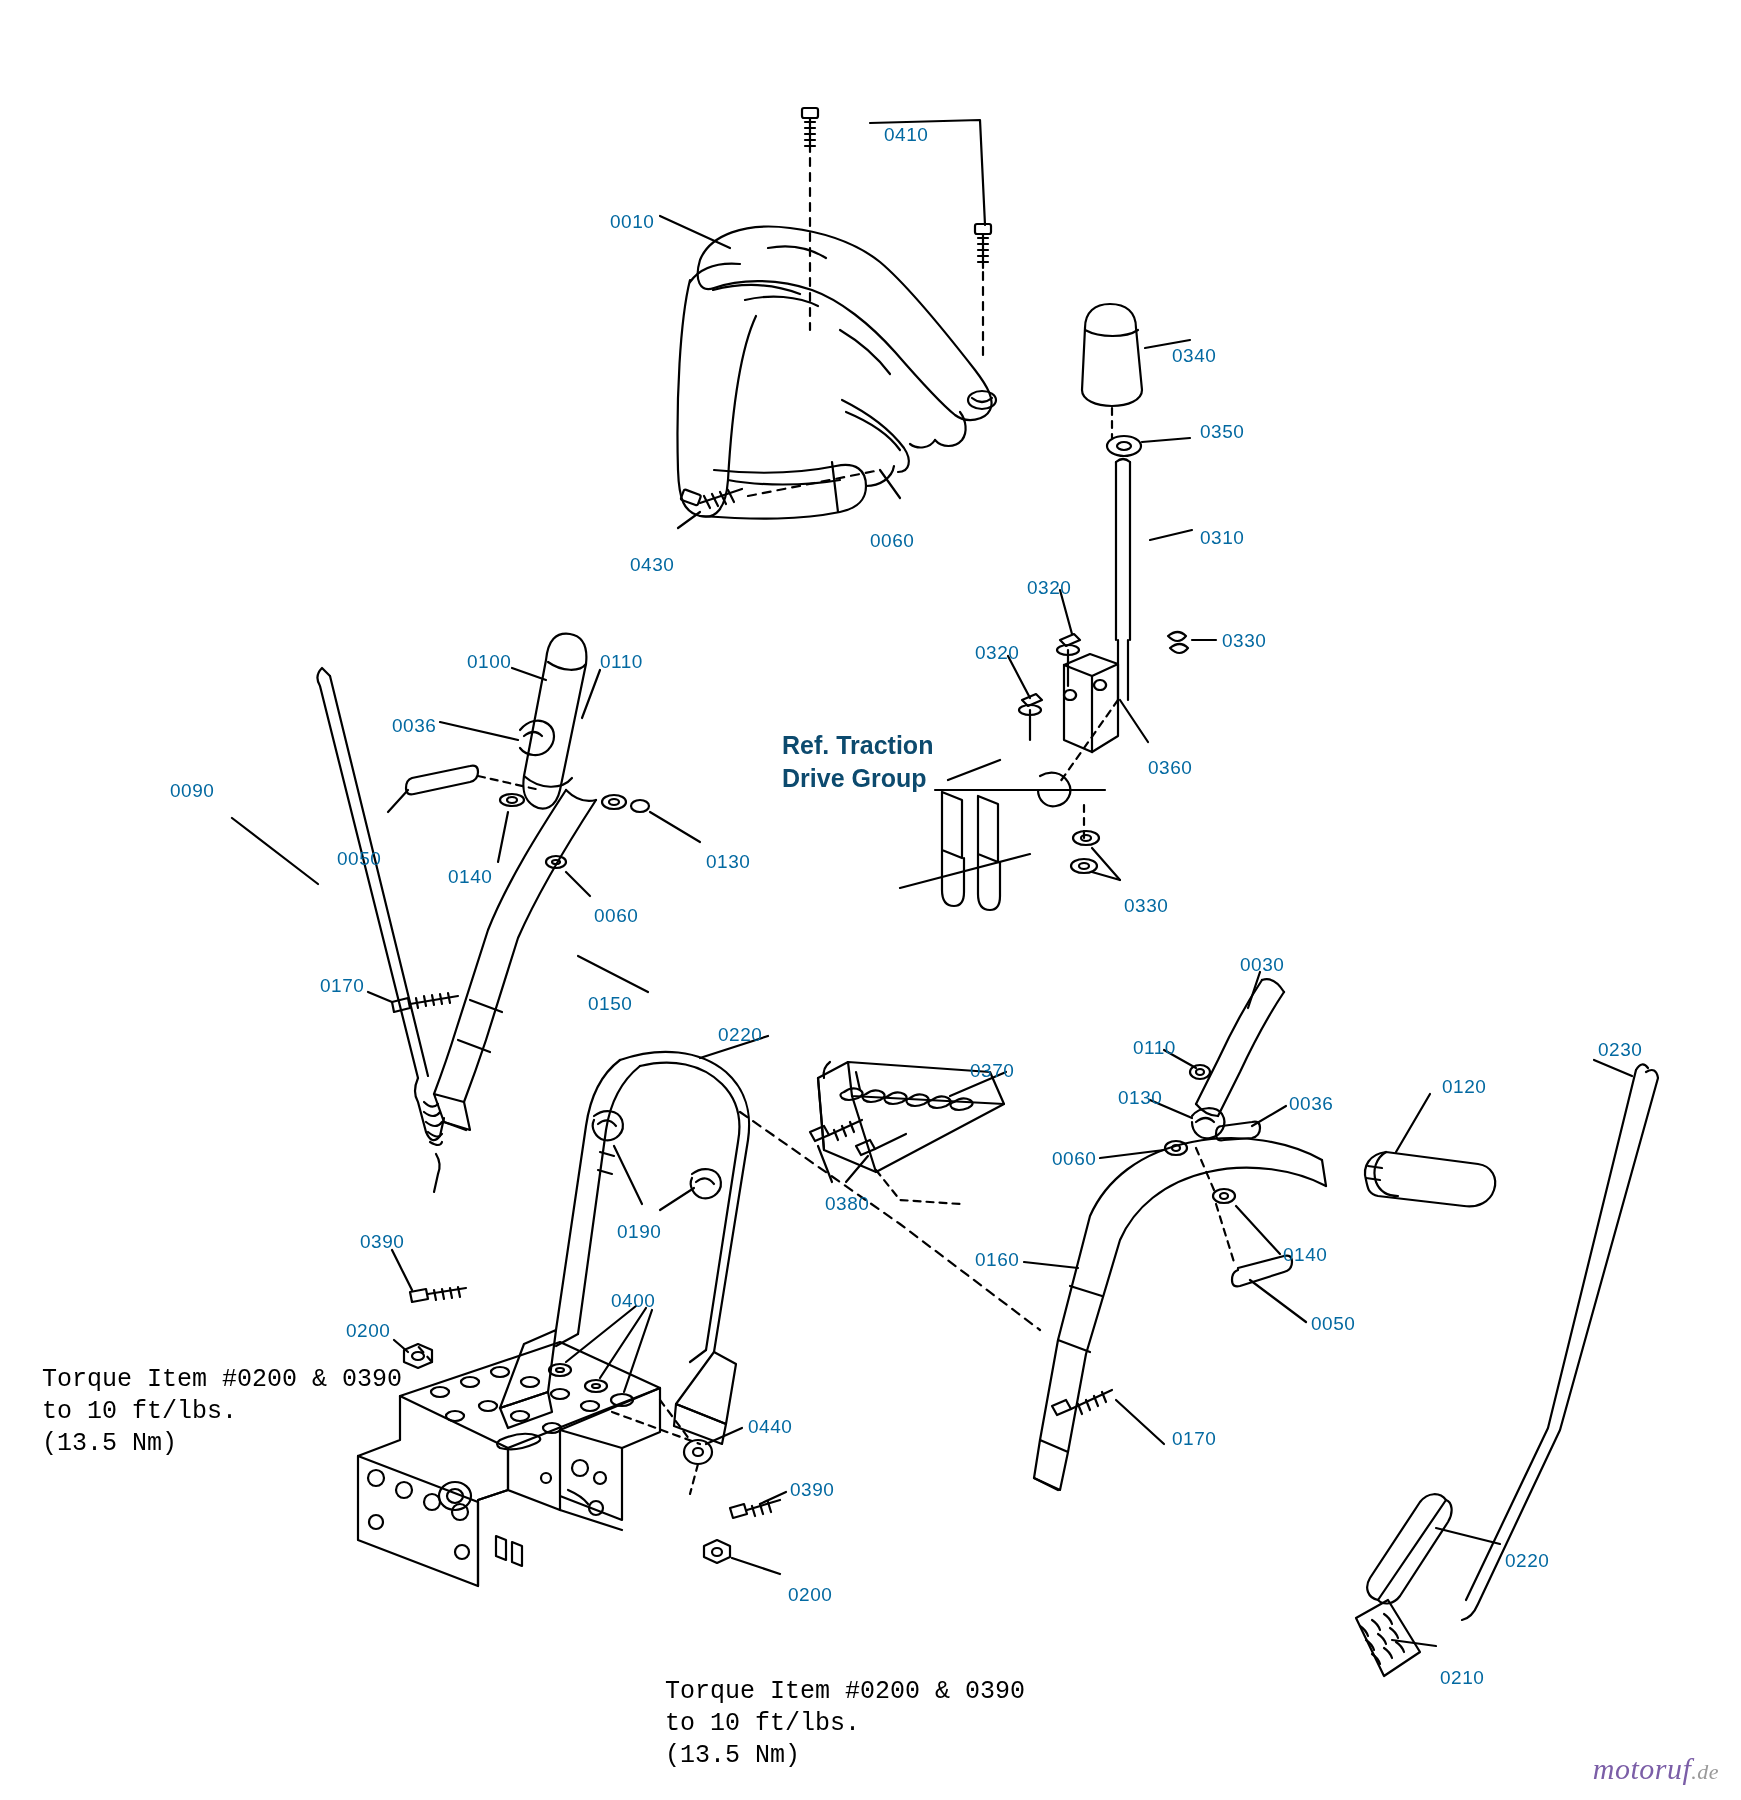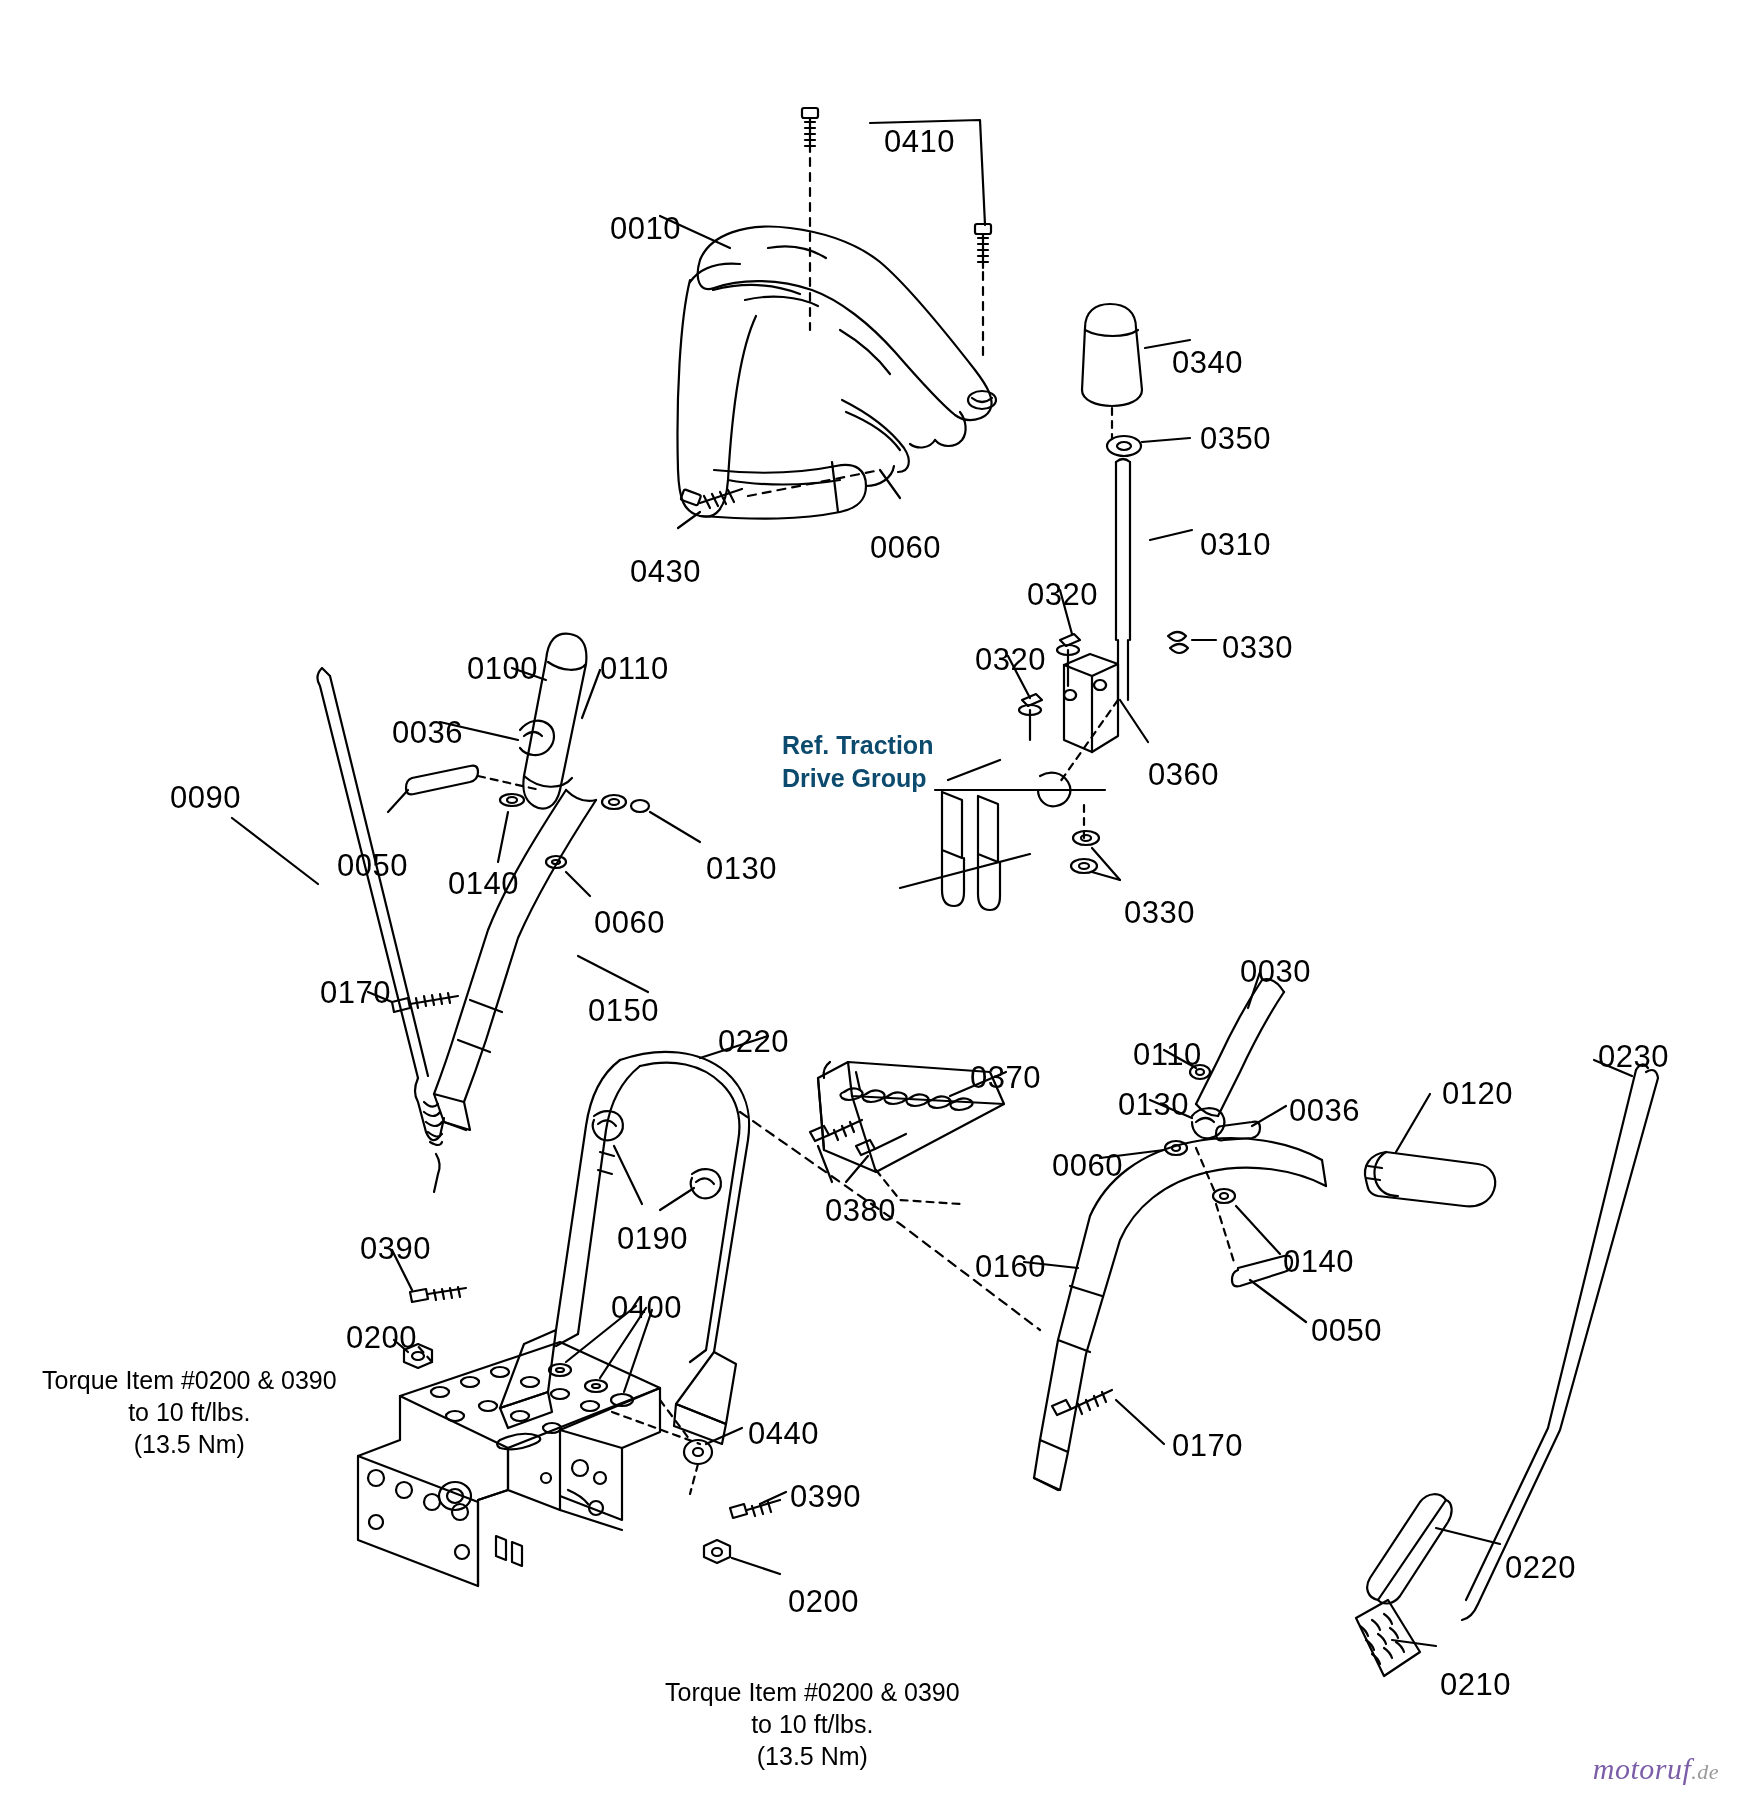--- a/index.html
+++ b/index.html
@@ -11,31 +11,31 @@
     position: relative;
     width: 1741px;
     height: 1800px;
     background: #ffffff;
     font-family: "Liberation Sans", sans-serif;
     overflow: hidden;
   }
   .callout {
     position: absolute;
     font-family: "Liberation Sans", sans-serif;
-    font-size: 31px;
-    color: #000000;
+    font-size: 19px;
+    color: #0369a1;
     white-space: nowrap;
     letter-spacing: 0.5px;
   }
   .note {
     position: absolute;
-    font-family: Liberation Sans, sans-serif;
+    font-family: Liberation Mono, monospace;
     font-size: 25px;
     color: #000000;
-    text-align: center;
+    text-align: left;
     line-height: 1.28;
     white-space: pre;
   }
   .ref-label {
     position: absolute;
     font-family: "Liberation Sans", sans-serif;
     font-size: 25px;
     font-weight: bold;
     color: #0c4a6e;
     text-align: left;

